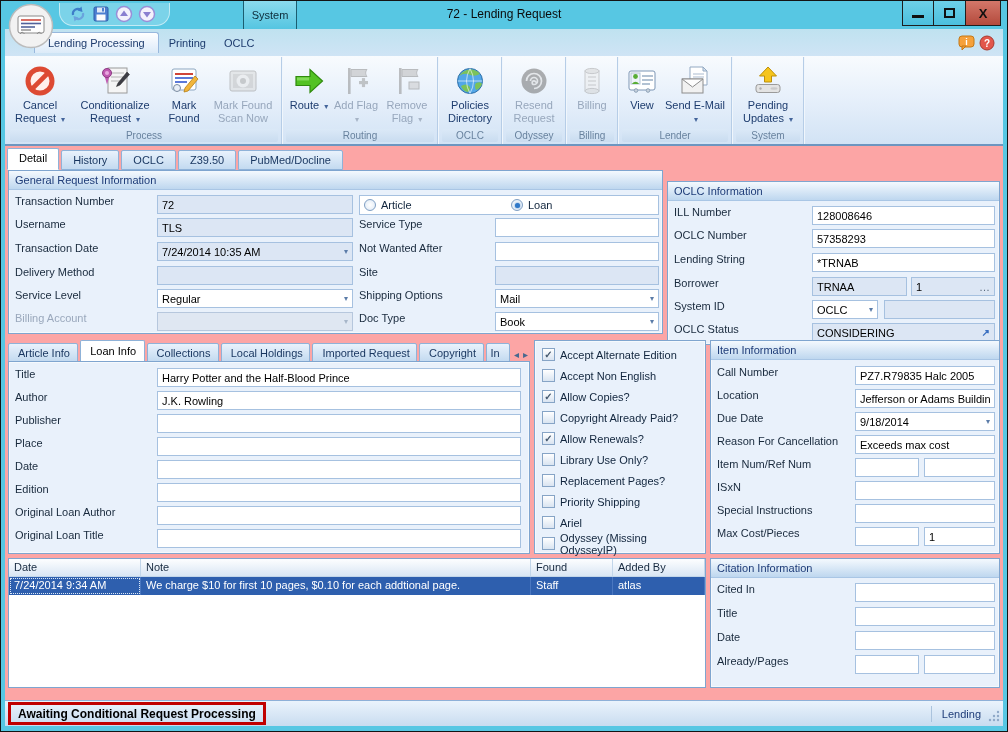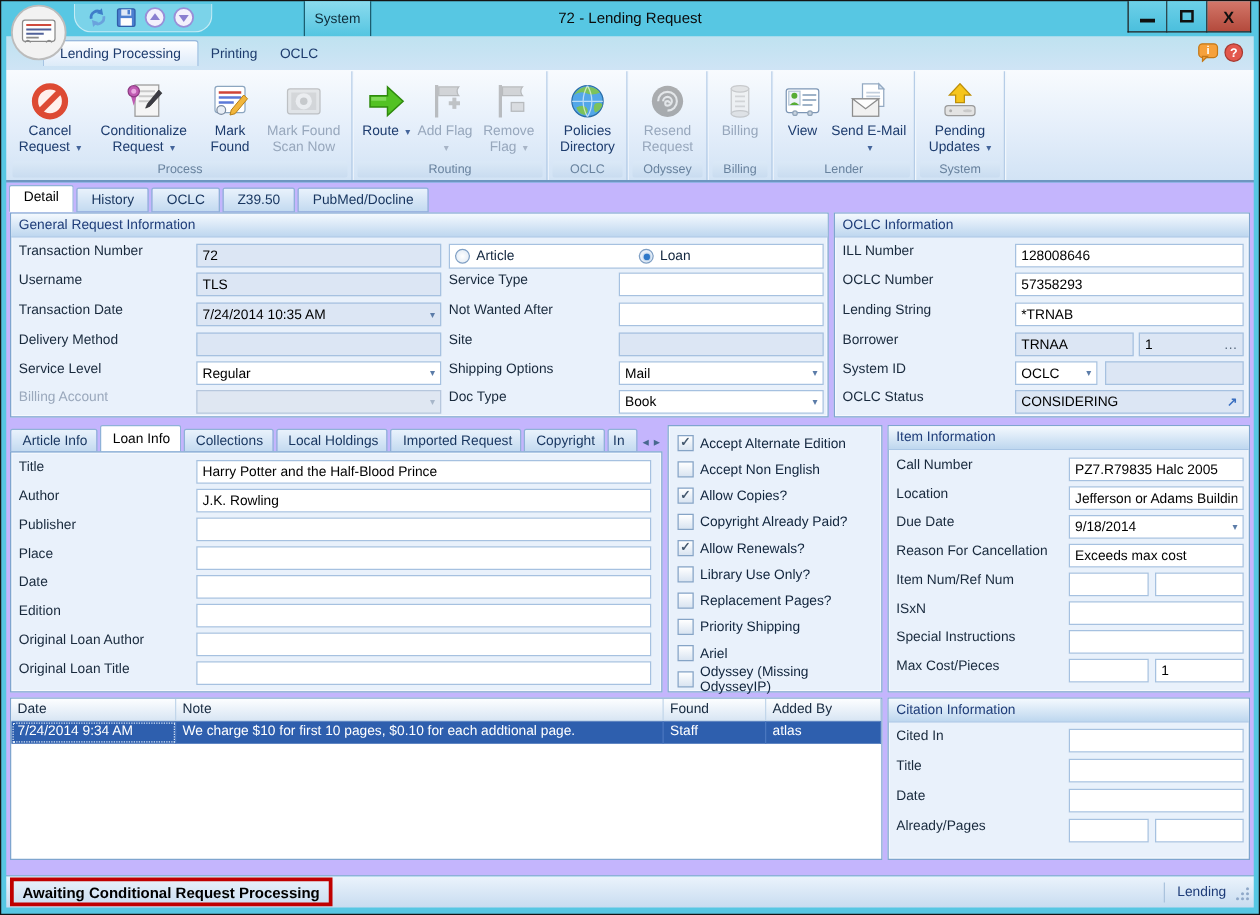--- a/index.html
+++ b/index.html
@@ -35,21 +35,21 @@
   .rgroup-label{position:absolute;left:3px;right:3px;bottom:2px;height:13px;text-align:center;color:#68829e;font-size:10px;line-height:13px;background:linear-gradient(#dbe9f7,#c9dcf0);border-radius:2px}
   .rbtn{display:flex;flex-direction:column;align-items:center;padding-top:3px;border-radius:3px;color:#1d3c6e;text-align:center}
   .rbtn .ricon{height:37px;display:flex;align-items:center;justify-content:center}
   .rbtn .rlabel{font-size:11px;line-height:12.5px}
   .rbtn.disabled{color:#97a7bc}
   .rbtn.disabled svg{filter:grayscale(1) opacity(.55)}
   .caret{font-size:8px;color:#44659b;margin-left:2px}
   .rbtn.disabled .caret{color:#a7b4c6}
 
   
-  .client{flex:1;background:#c4b5fd;position:relative}
+  .client{flex:1;background:#fca5a5;position:relative}
   .dtabs{position:absolute;left:2px;top:2px;display:flex;align-items:flex-end;height:22px}
   .dtab{height:20px;padding:3px 11px 0;background:linear-gradient(#e9f2fc,#c3daf0);border:1px solid #8fb2d8;border-radius:2px 2px 0 0;margin-right:2px;color:#17355f}
   .dtab.active{height:22px;background:#fff;border-bottom:1px solid #fff;color:#000}
 
   .gbox{position:absolute;border:1px solid #7fa5cf;background:#e9f1fb;box-shadow:inset 0 0 0 1px rgba(255,255,255,.55)}
   .gbox-h{height:19px;background:linear-gradient(#f4f9fe,#bed7ef);border-bottom:1px solid #a9c6e5;color:#1e3c78;padding:3px 0 0 6px}
   .gbody{position:relative;height:calc(100% - 19px)}
   .plain{position:absolute;border:1px solid #7fa5cf;background:#e9f1fb;box-shadow:inset 0 0 0 1px rgba(255,255,255,.55)}
 
   .frow{position:absolute;height:20px;display:flex;}
@@ -467,21 +467,21 @@
         <div class="frow" style="left:350px;top:122px;width:300px">
             <span class="flabel" style="flex:0 0 136px">Doc Type</span>
             <span class="input" style="flex:1">
               <span class="val">Book</span>
               <span class="arrow">▾</span>
             </span>
           </div>
       </div>
     </div>
 
-    <div class="gbox" style="left:662px;top:24px;width:333px;height:164px">
+    <div class="gbox" style="left:662px;top:35px;width:333px;height:164px">
       <div class="gbox-h">OCLC Information</div>
       <div class="gbody">
         <div class="frow" style="left:6px;top:5px;width:321px">
             <span class="flabel" style="flex:0 0 138px">ILL Number</span>
             <span class="input" style="flex:1">
               <span class="val">128008646</span>
             </span>
           </div>
         <div class="frow" style="left:6px;top:28px;width:321px">
             <span class="flabel" style="flex:0 0 138px">OCLC Number</span>

